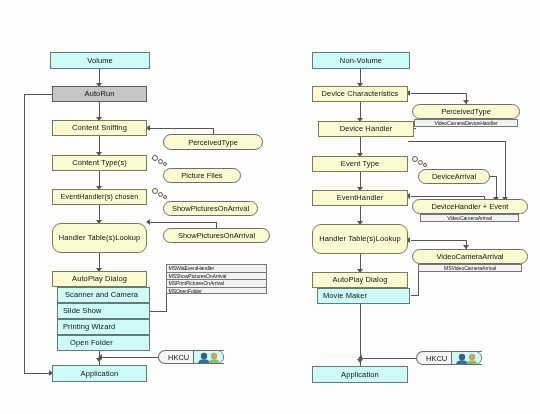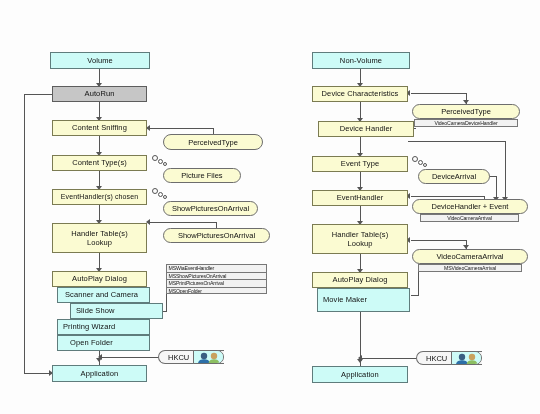--- a/index.html
+++ b/index.html
@@ -29,21 +29,21 @@
     line-height: 1.25;
     color: #111;
     letter-spacing: 0.1px;
     white-space: nowrap;
     z-index: 4;
   }
   .cyan   { background: #cdfbf7; border-color: #5f7c7c; }
   .yellow { background: #fbfbd2; border-color: #7b7b52; }
   .grey   { background: #c6c6c6; border-color: #5d5d5d; }
 
-  .node.multiline { flex-direction: column; }
+  .node.multiline { flex-direction: row; border-radius: 9px; }
 
   
   .pill {
     position: absolute;
     box-sizing: border-box;
     border: 1px solid #6d6d6d;
     border-radius: 9px;
     background: #fbfbd2;
     display: flex;
     align-items: center;
@@ -200,21 +200,21 @@
   <div class="ln lnv" style="left:99px; top:253px; height:17px;"></div>
   <div class="arrow down" style="left:96px; top:268px;"></div>
 
   <div class="node yellow" style="left:52px; top:271px; width:95px; height:16px;">
     <span>AutoPlay Dialog</span>
   </div>
 
   <div class="node cyan" style="left:57px; top:287px; width:93px; height:16px; justify-content:flex-start; padding-left:7px;">
     <span>Scanner and Camera</span>
   </div>
-  <div class="node cyan" style="left:70px; top:303px; width:93px; height:16px; justify-content:flex-start; padding-left:5px;">
+  <div class="node cyan" style="left:57px; top:303px; width:93px; height:16px; justify-content:flex-start; padding-left:5px;">
     <span>Slide Show</span>
   </div>
   <div class="node cyan" style="left:57px; top:319px; width:93px; height:16px; justify-content:flex-start; padding-left:5px;">
     <span>Printing Wizard</span>
   </div>
   <div class="node cyan" style="left:57px; top:335px; width:93px; height:16px; justify-content:flex-start; padding-left:12px;">
     <span>Open Folder</span>
   </div>
 
   <div class="ln lnv" style="left:99px; top:351px; height:16px;"></div>
@@ -328,21 +328,21 @@
     <span>Lookup</span>
   </div>
 
   <div class="ln lnv" style="left:360px; top:254px; height:17px;"></div>
   <div class="arrow down" style="left:357px; top:269px;"></div>
 
   <div class="node yellow" style="left:312px; top:272px; width:96px; height:16px;">
     <span>AutoPlay Dialog</span>
   </div>
 
-  <div class="node cyan" style="left:317px; top:288px; width:93px; height:24px; justify-content:flex-start; padding-left:5px;">
+  <div class="node cyan" style="left:317px; top:288px; width:93px; height:16px; justify-content:flex-start; padding-left:5px;">
     <span>Movie Maker</span>
   </div>
 
   <div class="ln lnv" style="left:360px; top:304px; height:62px;"></div>
   <div class="arrow down" style="left:357px; top:359px;"></div>
 
   <div class="node cyan" style="left:312px; top:366px; width:96px; height:17px;">
     <span>Application</span>
   </div>
 

